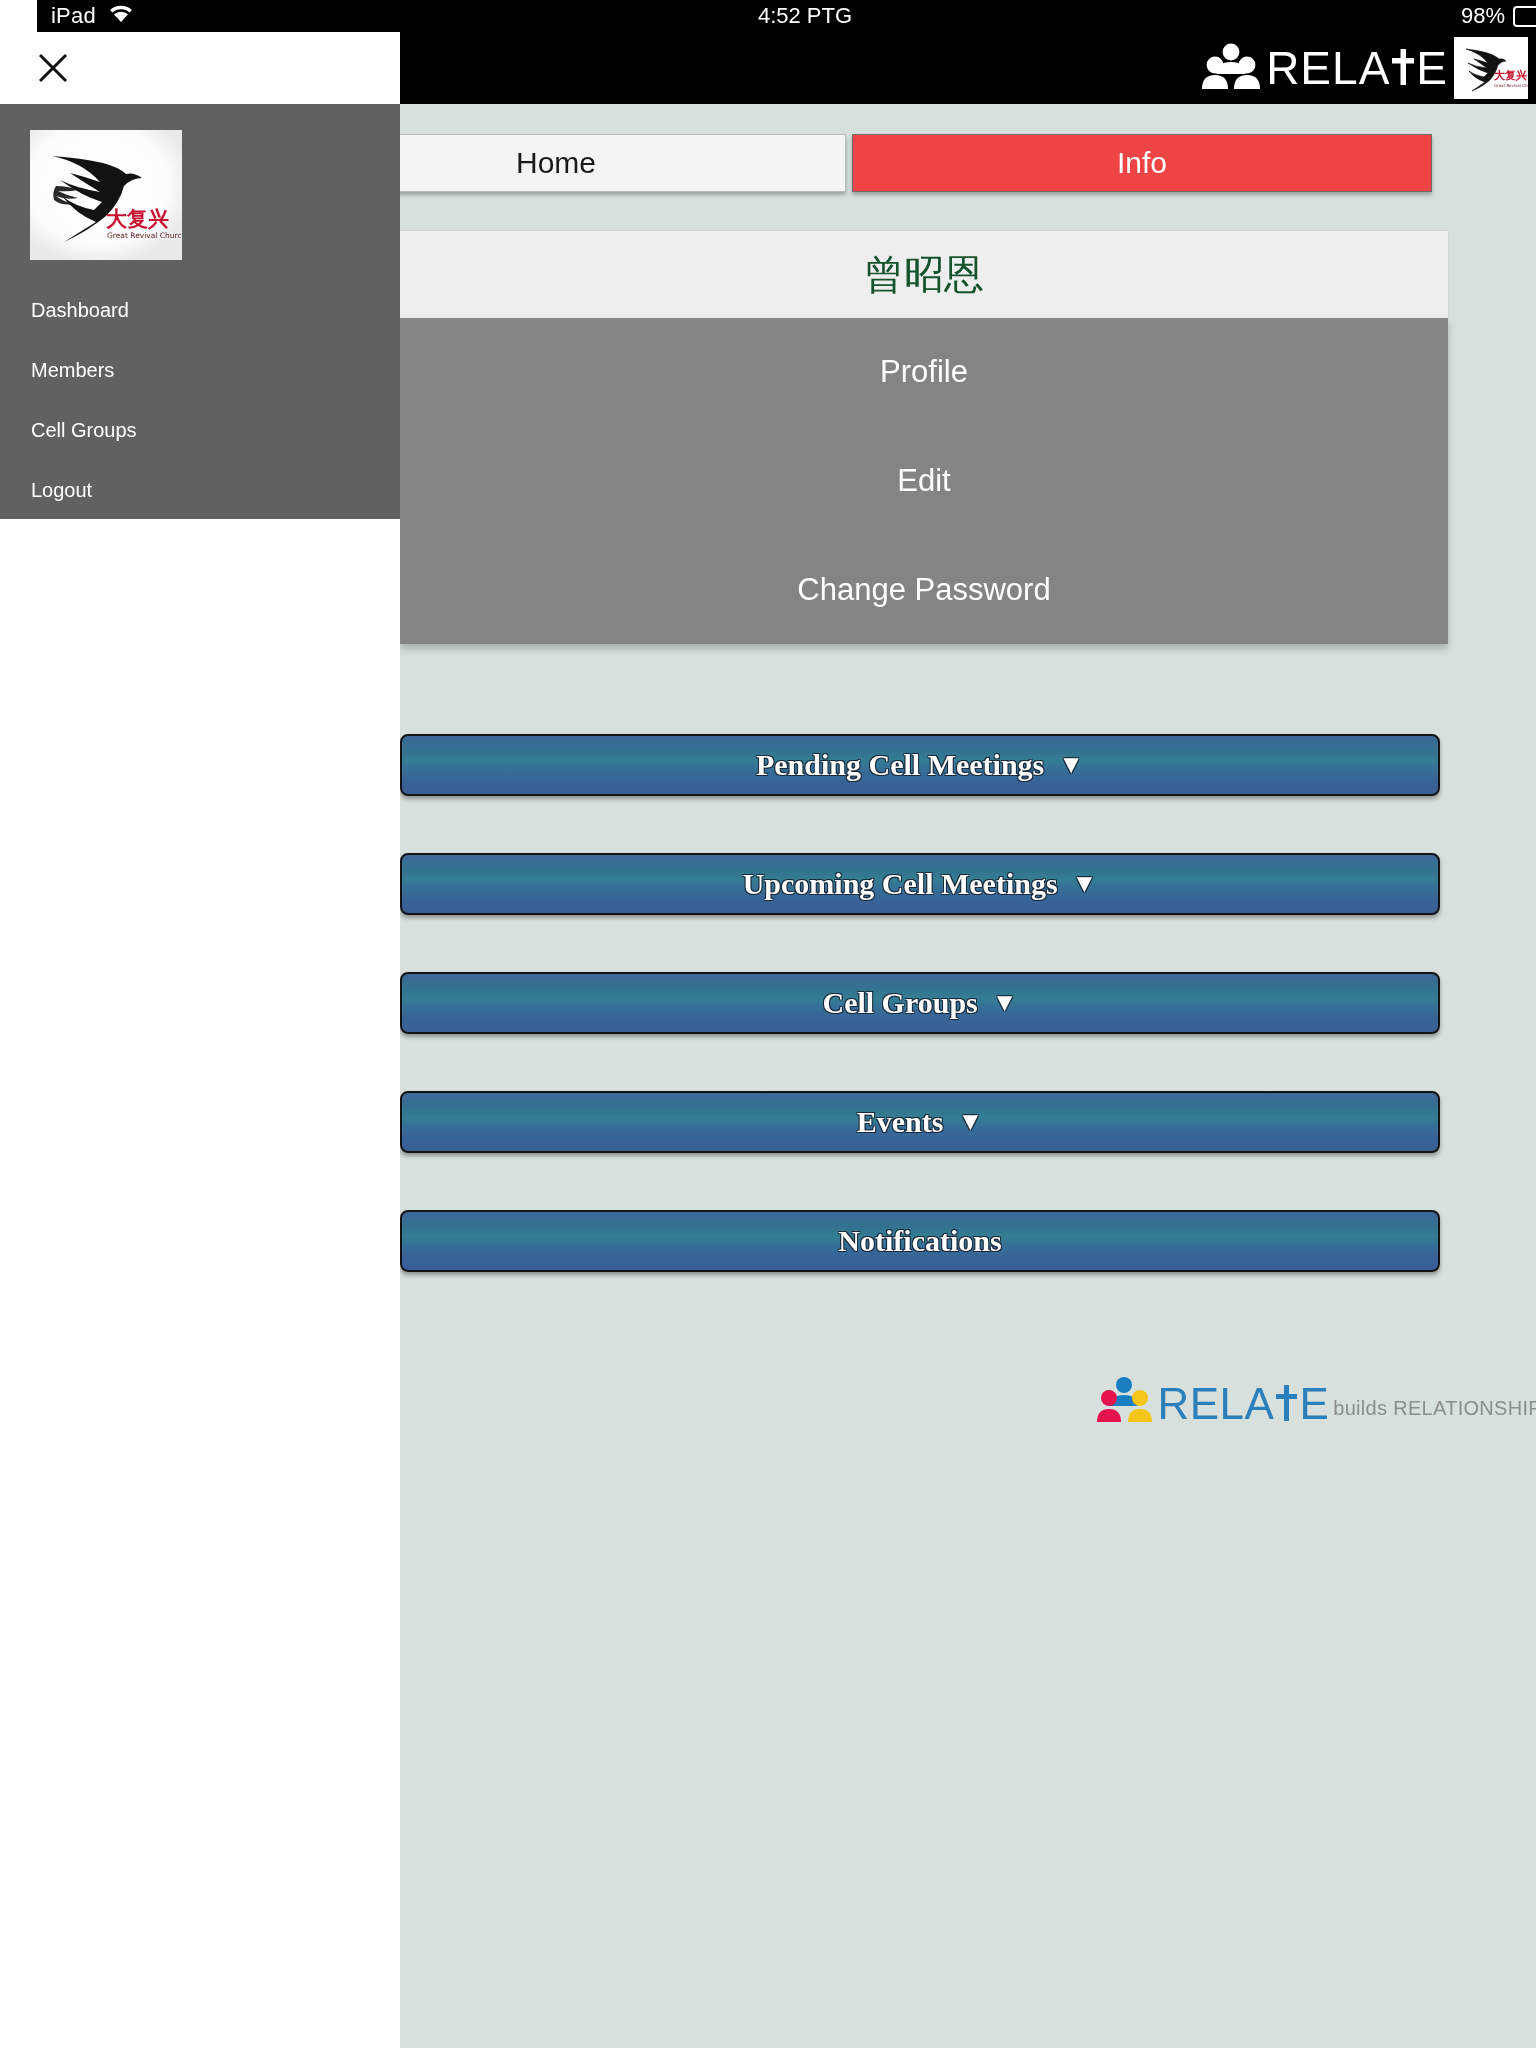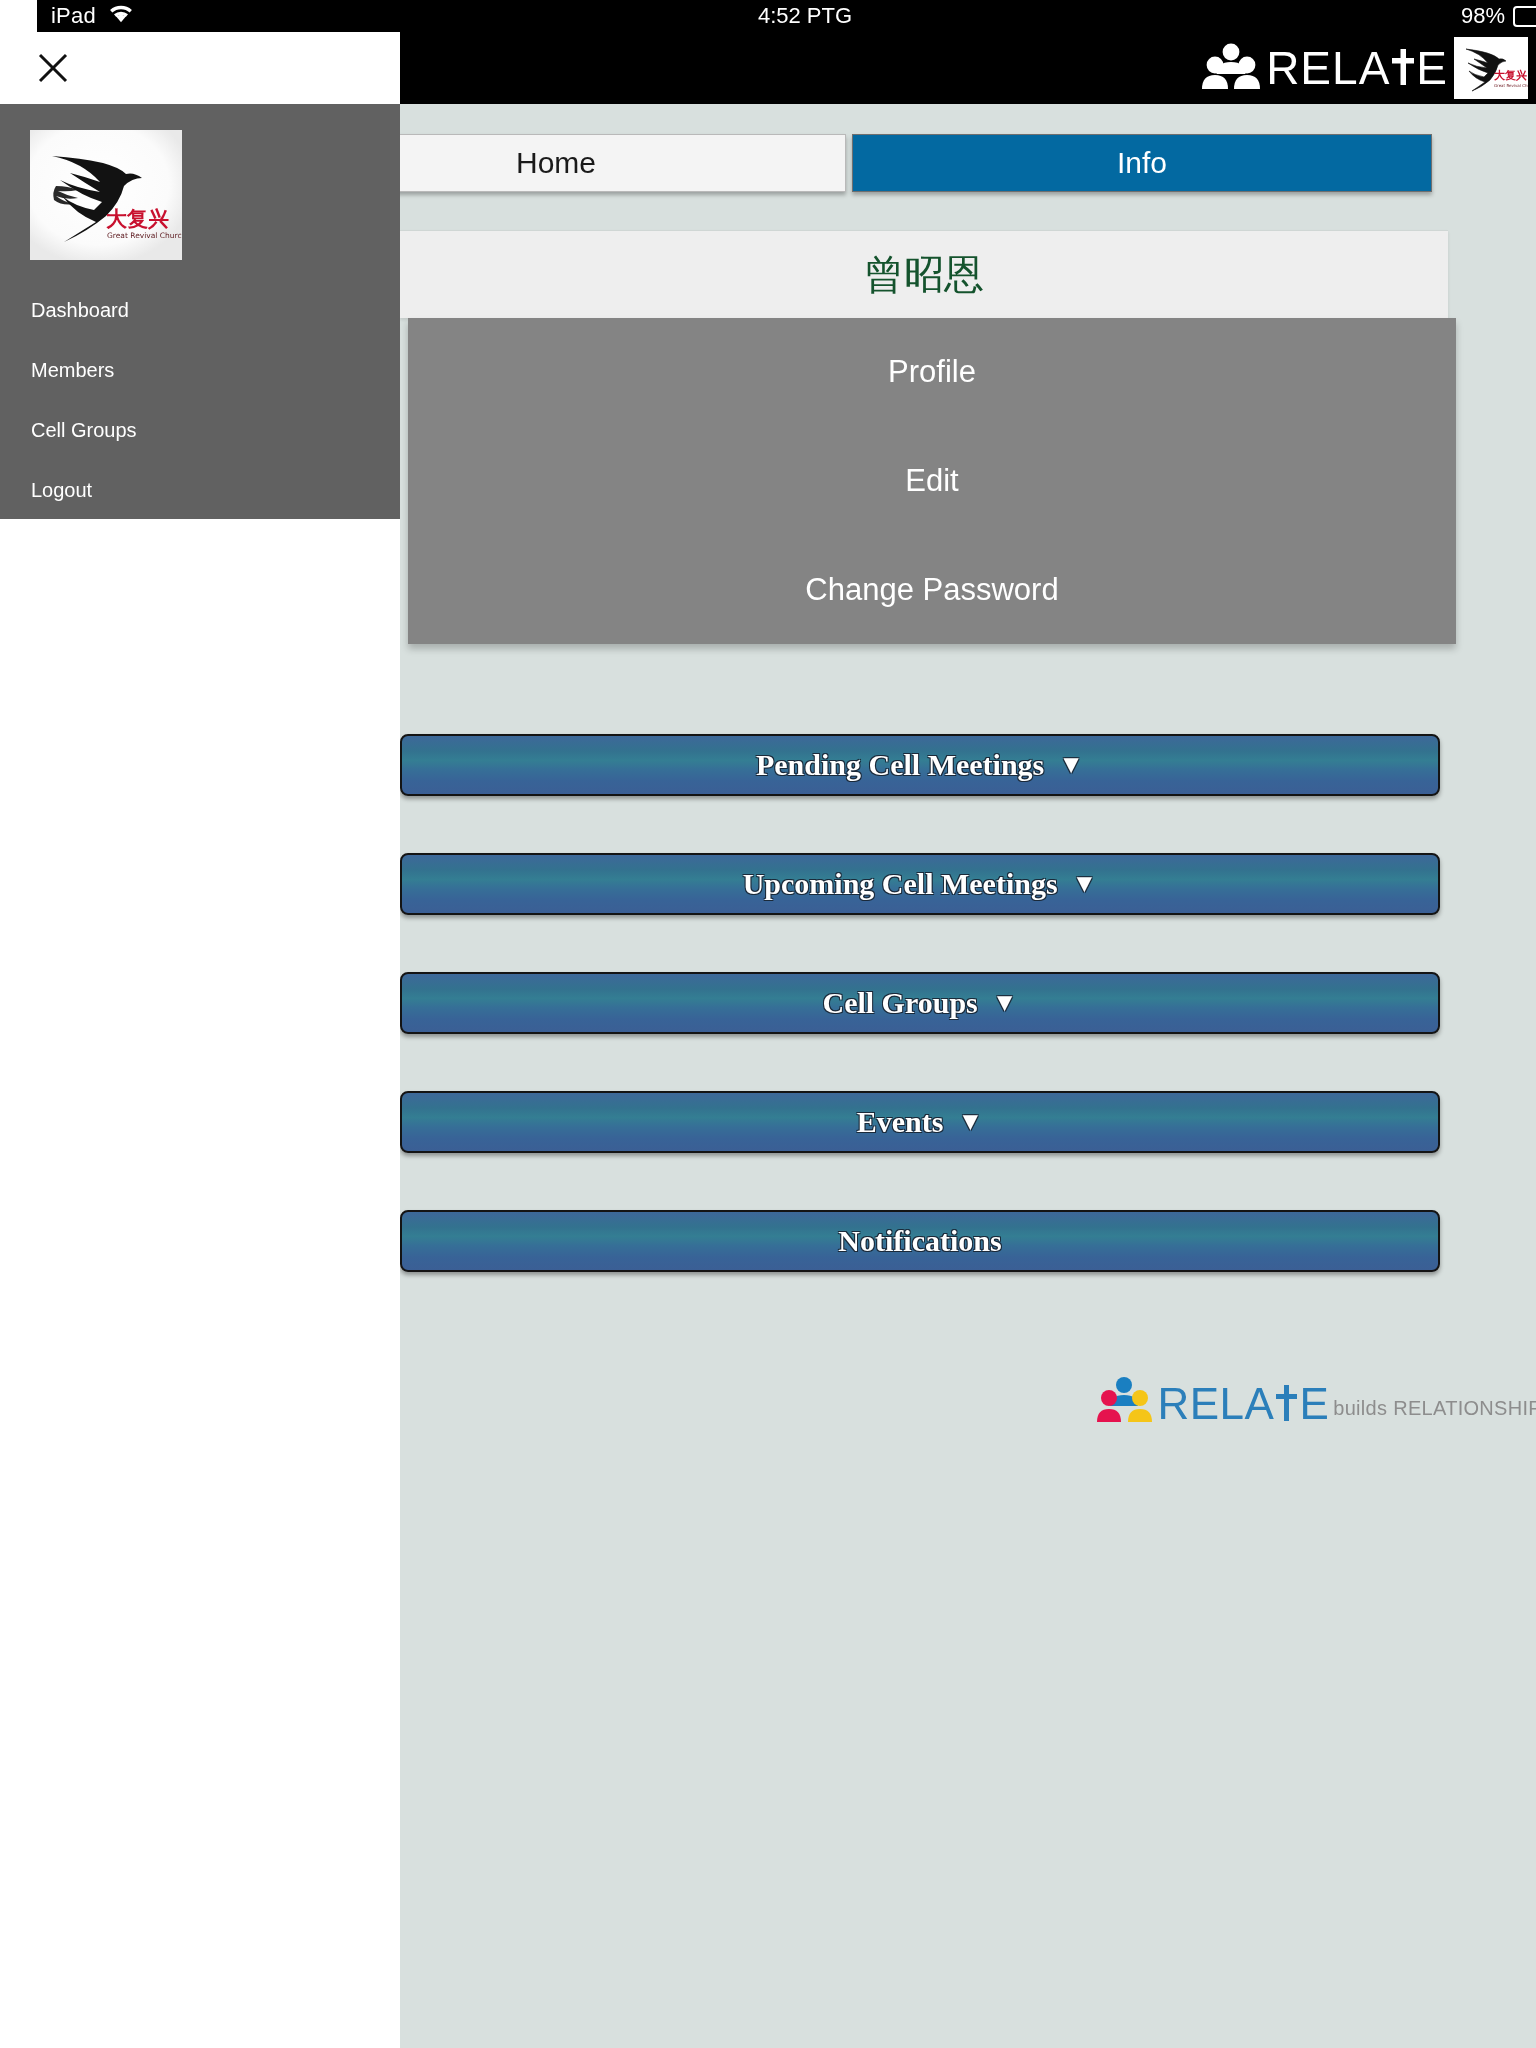--- a/index.html
+++ b/index.html
@@ -99,37 +99,37 @@
     display:flex; gap:6px;
   }
   .tab{
     flex:1;
     display:flex; align-items:center; justify-content:center;
     font-size:30px;
     border:1px solid #b9b9b9;
     box-shadow:0 3px 4px rgba(0,0,0,.28);
   }
   .tab.active{ background:#f4f4f4; color:#1a1a1a; }
-  .tab.inactive{ background:#0369a1; color:#ffffff; border-color:#6f6f6f; }
+  .tab.inactive{ background:#ef4444; color:#ffffff; border-color:#6f6f6f; }
 
   
   .namecard{
     position:absolute; left:0px; top:126px;
     width:1048px; height:88px;
     background:#eeeeee;
     border-top:1px solid #cfd6d4;
     display:flex; align-items:center; justify-content:center;
     color:#14532d;
     font-size:40px;
     box-shadow:0 2px 3px rgba(0,0,0,.10);
   }
 
   
   .accountpanel{
-    position:absolute; left:8px; top:214px;
+    position:absolute; left:0px; top:214px;
     width:1048px; height:326px;
     background:#848484;
     box-shadow:0 5px 7px rgba(0,0,0,.22);
     display:flex; flex-direction:column;
   }
   .acct-link{
     flex:1;
     display:flex; align-items:center; justify-content:center;
     color:#ffffff; font-size:31px;
   }

